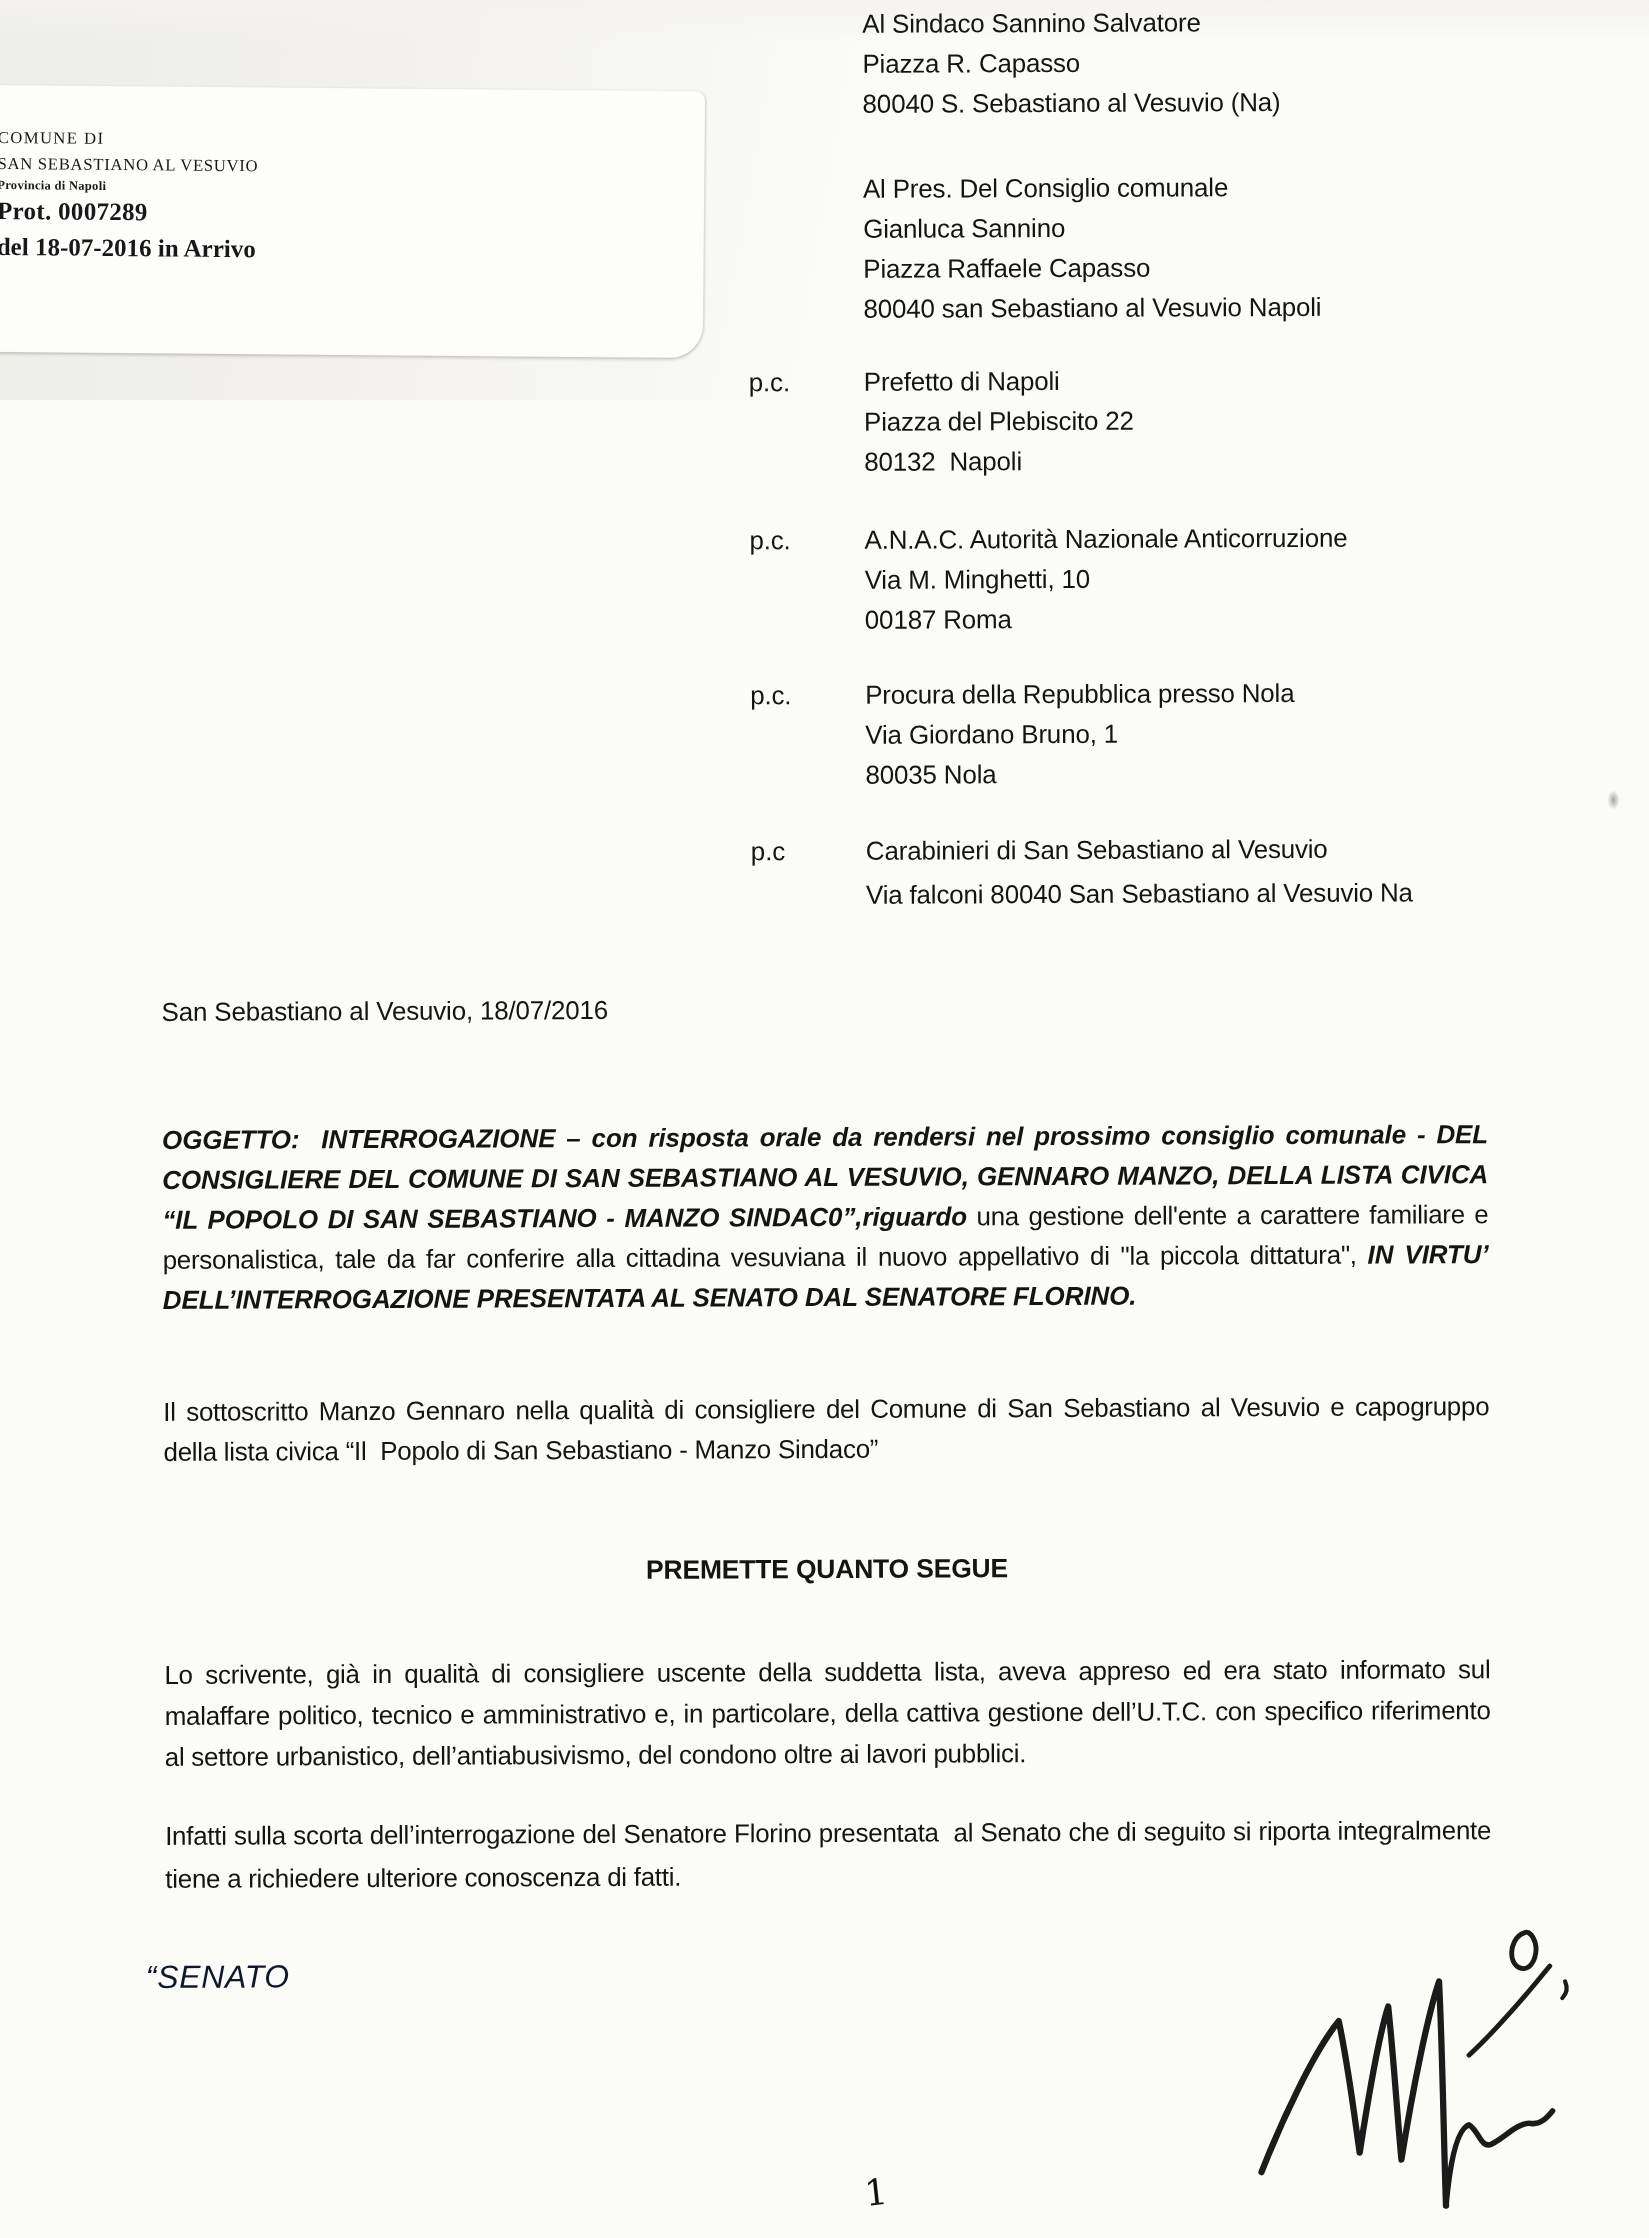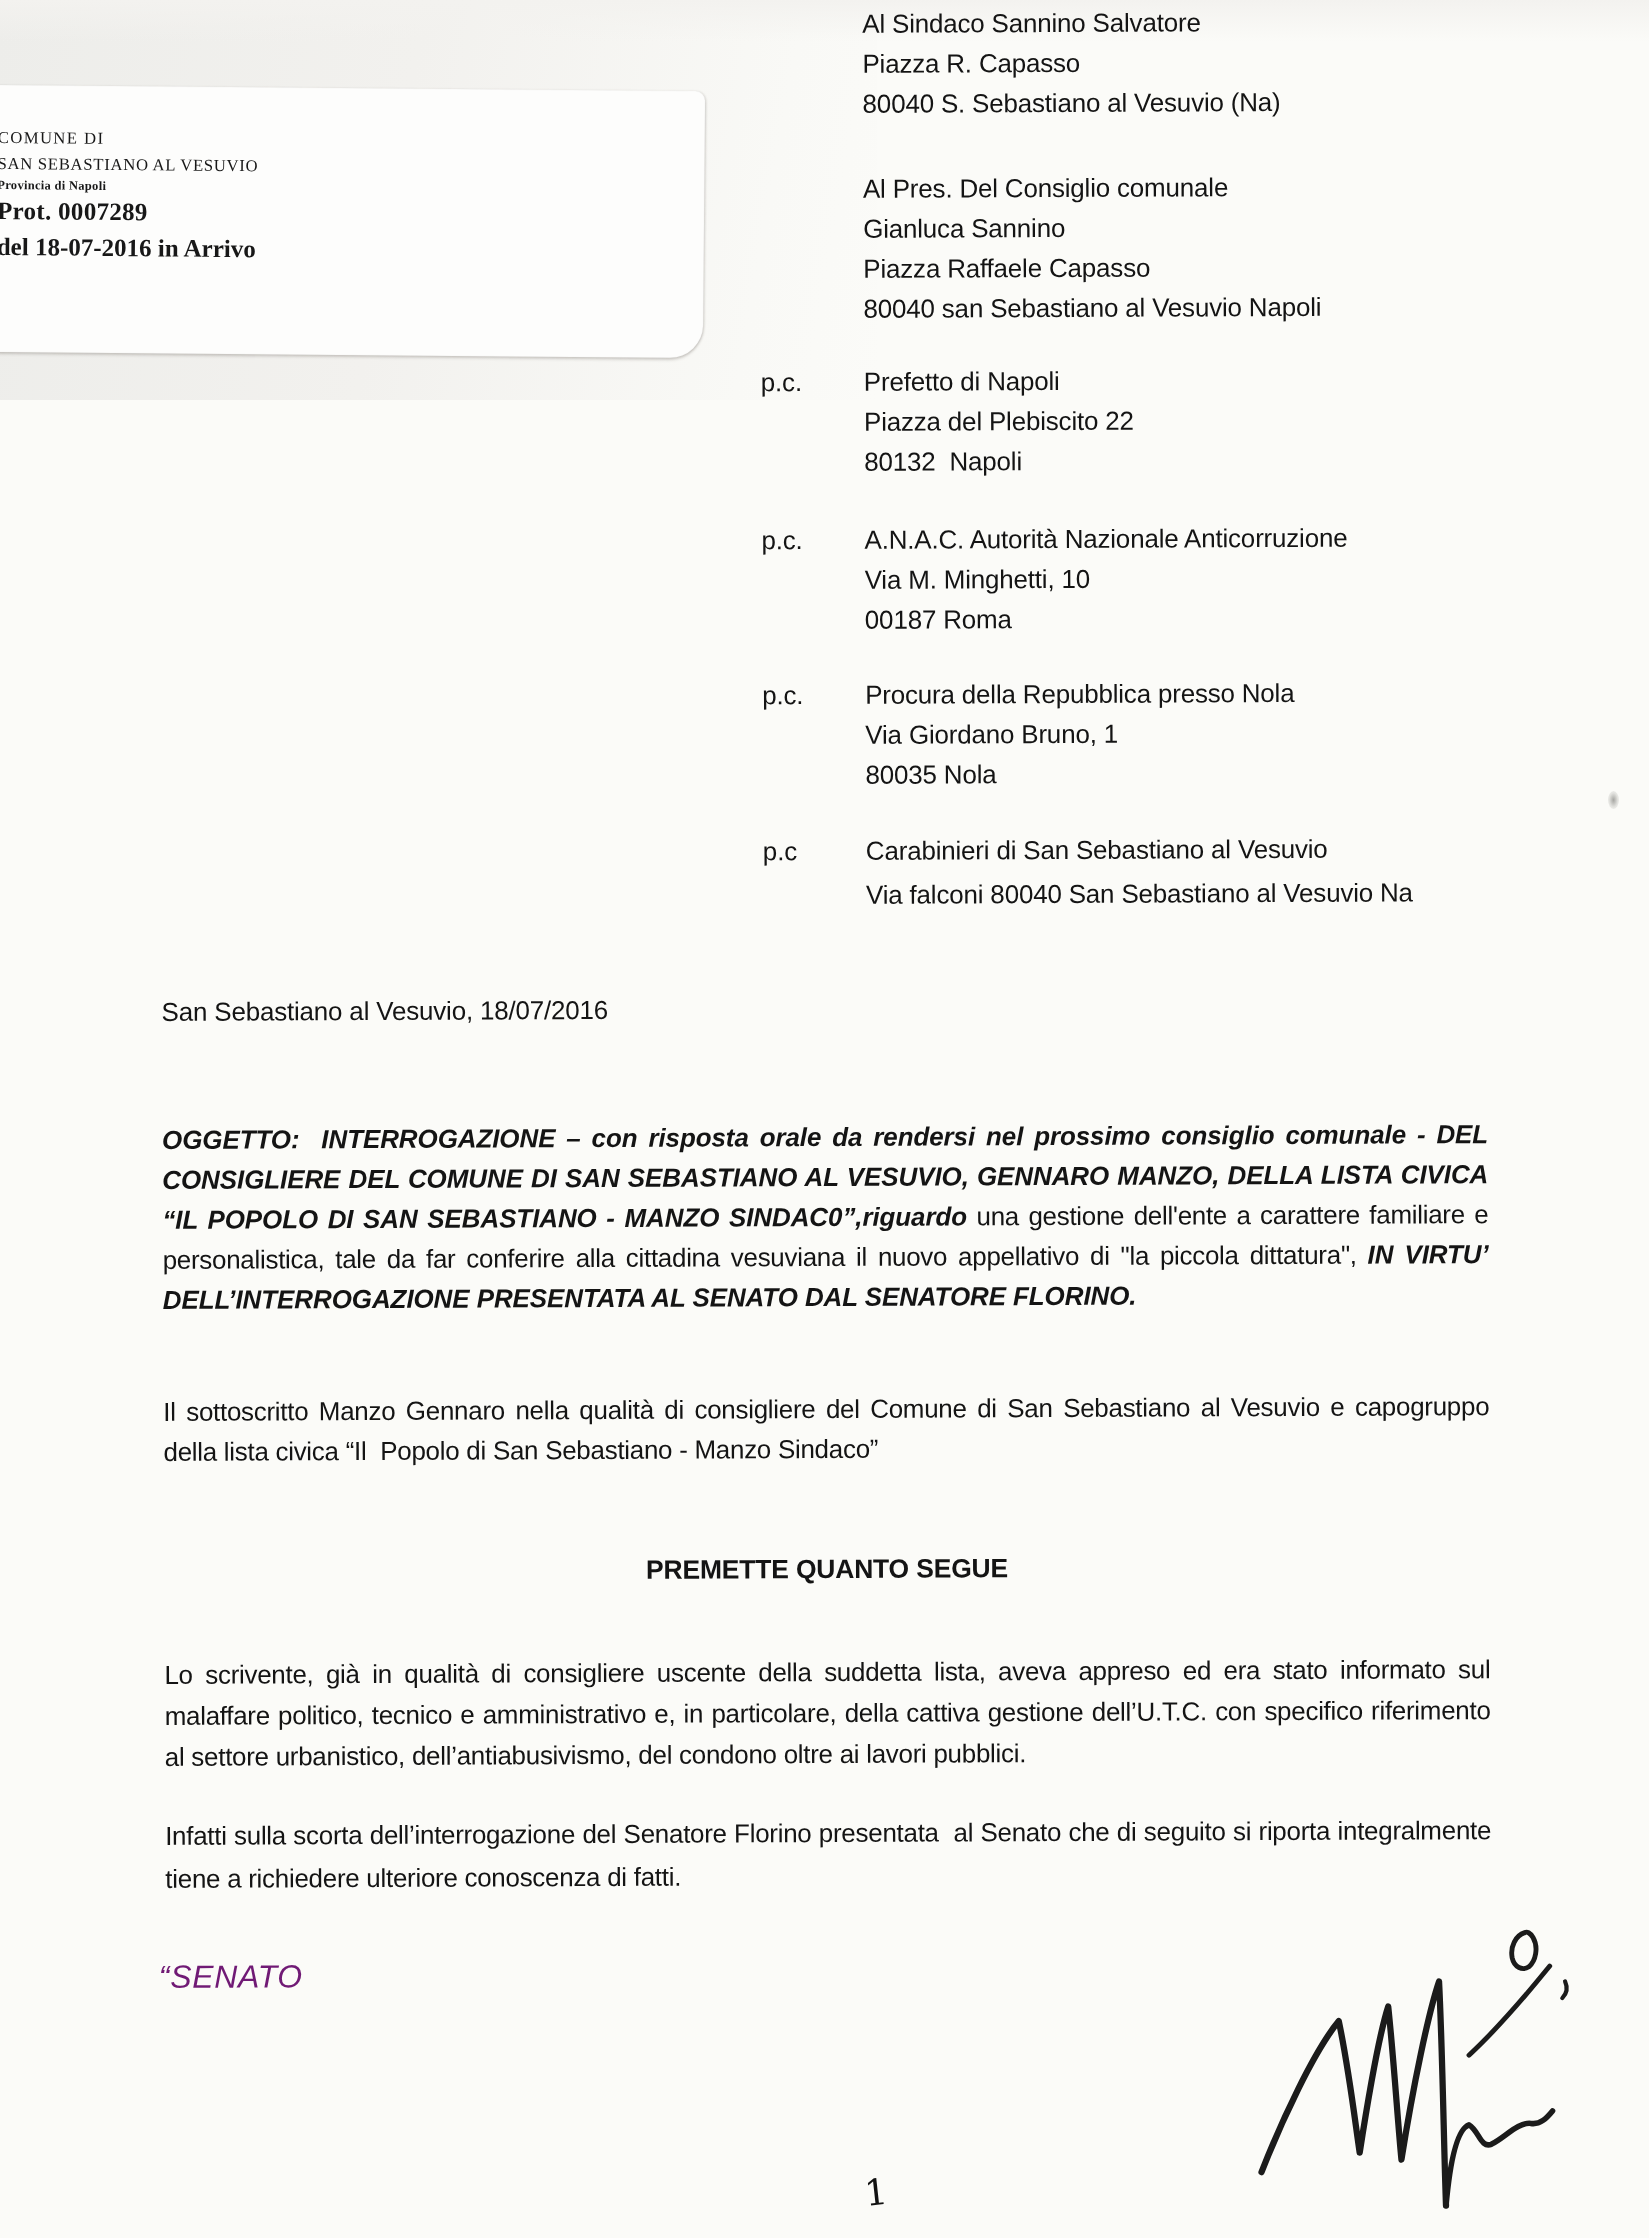--- a/index.html
+++ b/index.html
@@ -24,41 +24,41 @@
   }
   .stamp-inner{margin:43px 0 0 18px;font-family:"Liberation Serif", serif;color:#181818;}
   .stamp-l1{font-size:16.7px;letter-spacing:1.4px;}
   .stamp-l2{font-size:16.7px;letter-spacing:0.7px;margin-top:5.6px;}
   .stamp-l3{font-size:12.5px;font-weight:bold;letter-spacing:0.3px;margin-top:4.9px;}
   .stamp-prot{font-size:25px;font-weight:bold;margin-top:3.5px;letter-spacing:0.3px;}
   .stamp-del{font-size:25px;font-weight:bold;margin-top:8.4px;}
   .content{position:absolute;left:0;top:0;width:1650px;height:2239px;transform:rotate(-.25deg);}
   .recips{position:absolute;left:752px;top:0;width:870px;}
   .recip-block{position:absolute;left:0;width:870px;}
-  .pc-label{position:absolute;left:12px;top:0;font-size:26px;line-height:40px;letter-spacing:-0.2px;}
+  .pc-label{position:absolute;left:0;top:0;font-size:26px;line-height:40px;letter-spacing:-0.2px;}
   .recip-lines{margin-left:115px;}
   .recip-line{font-size:26px;line-height:40px;letter-spacing:-0.2px;white-space:pre;}
   .dateline{position:absolute;left:162px;top:994px;font-size:26px;letter-spacing:-0.2px;}
   .para{
     position:absolute;left:162px;width:1326px;
     font-size:26px;line-height:40px;letter-spacing:-0.3px;
     text-align:justify;white-space:pre-wrap;
   }
   .bi{font-weight:bold;font-style:italic;letter-spacing:-0.1px;}
   .subject{top:1091px;}
   .intro{top:1363px;}
   .heading{
     position:absolute;left:162px;top:1554px;width:1326px;text-align:center;
     font-size:26.5px;font-weight:bold;letter-spacing:-0.2px;
   }
   .p-scrivente{top:1626px;line-height:41px;}
   .p-infatti{top:1786px;line-height:43px;}
   .senato{
-    position:absolute;left:155px;top:1956px;
-    font-size:32px;font-style:italic;letter-spacing:0.7px;color:#701a75;
+    position:absolute;left:142px;top:1956px;
+    font-size:32px;font-style:italic;letter-spacing:0.7px;color:#0f172a;
   }
   .pagenum{
     position:absolute;left:860px;top:2172px;
     font-family:"DejaVu Serif", serif;font-size:36px;color:#111;
     transform:rotate(-6deg);
   }
   .sig-svg{position:absolute;left:0;top:0;pointer-events:none;}
   .smudge{
     position:absolute;left:1608px;top:791px;width:11px;height:18px;border-radius:50%;
     background:radial-gradient(ellipse at center,#8a8a86 0%,rgba(170,170,165,.4) 55%,rgba(251,251,248,0) 100%);

